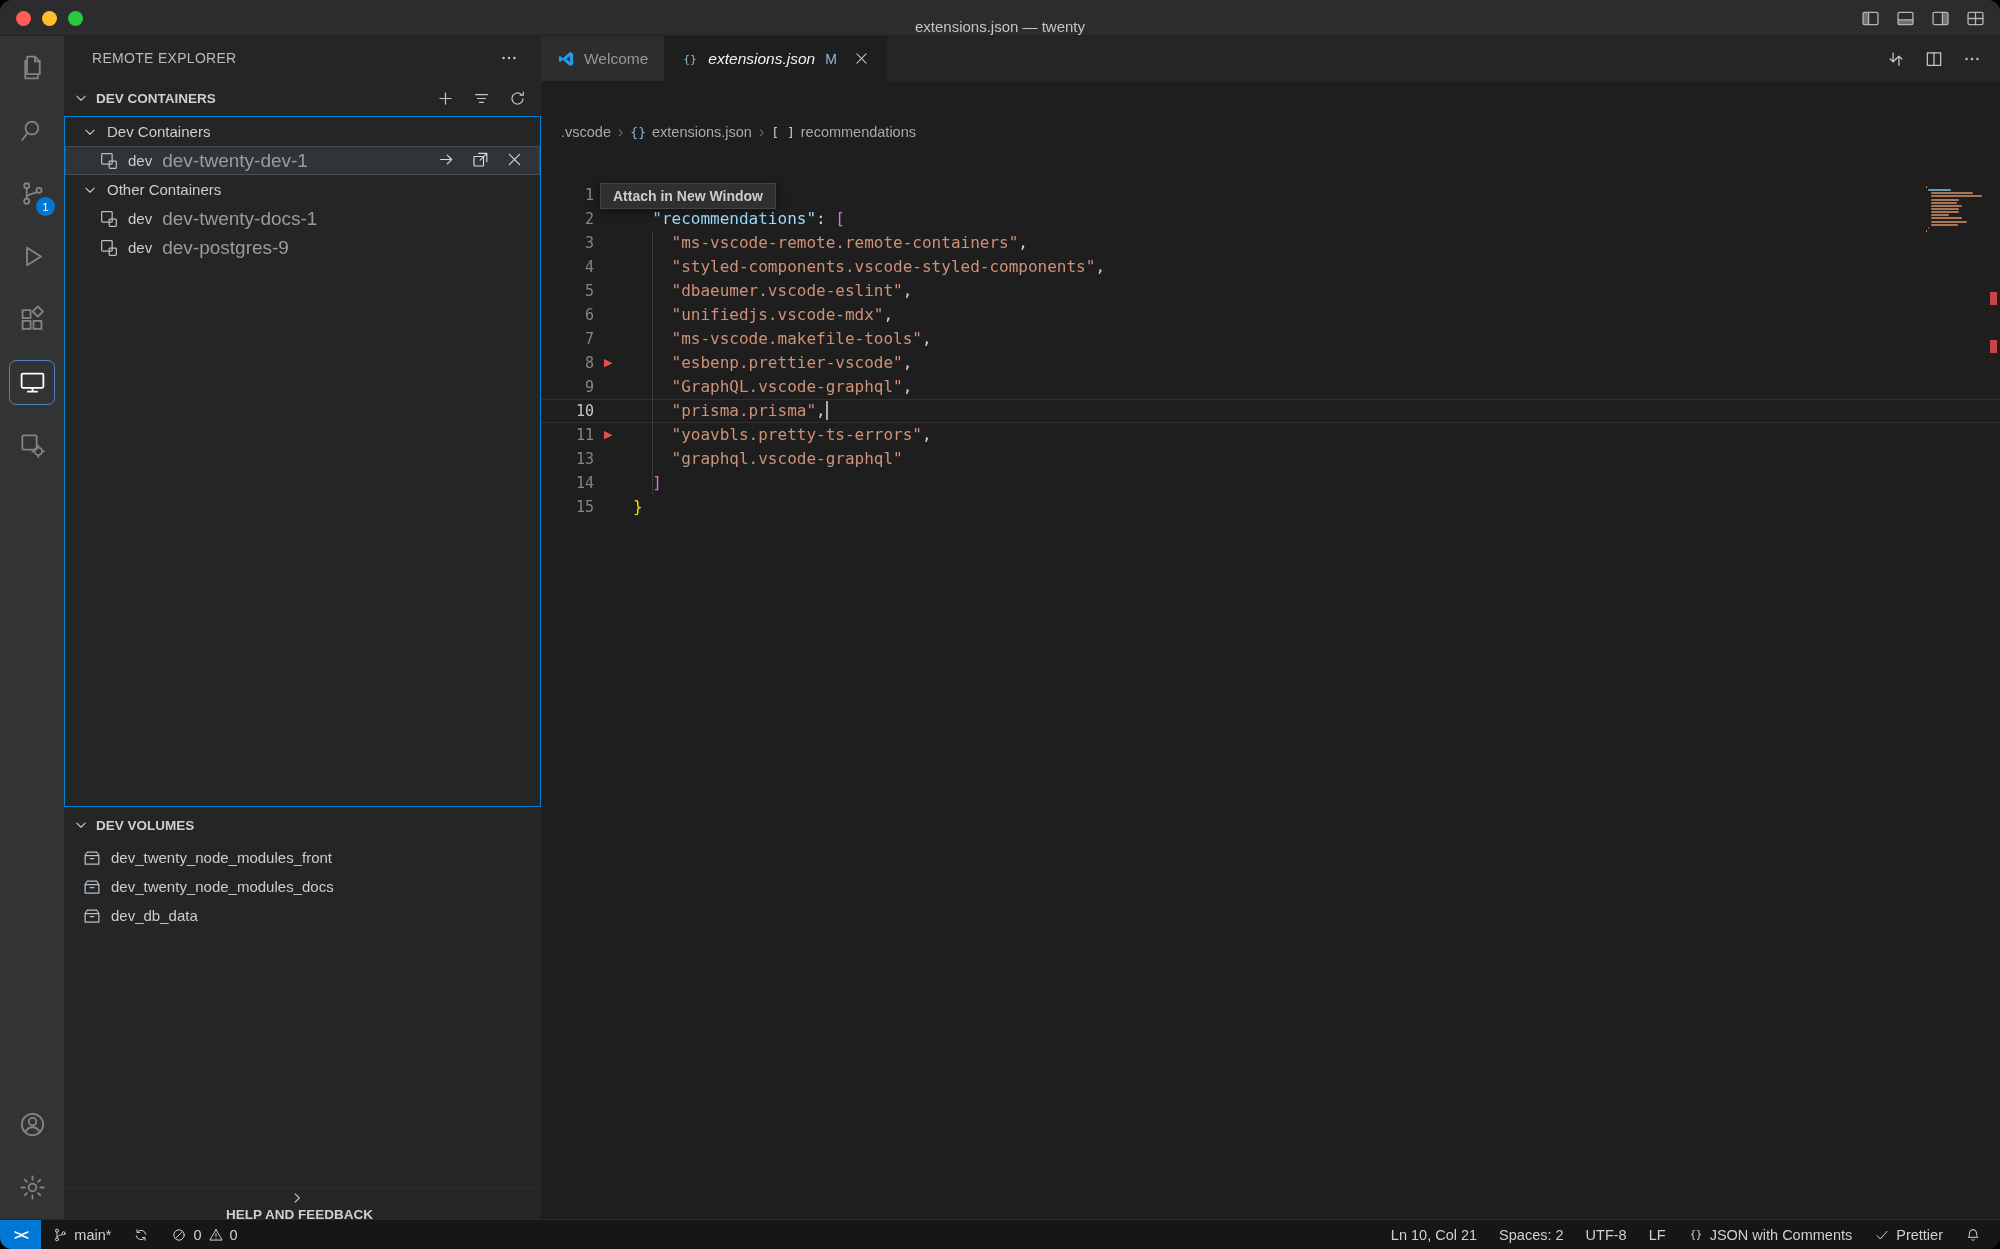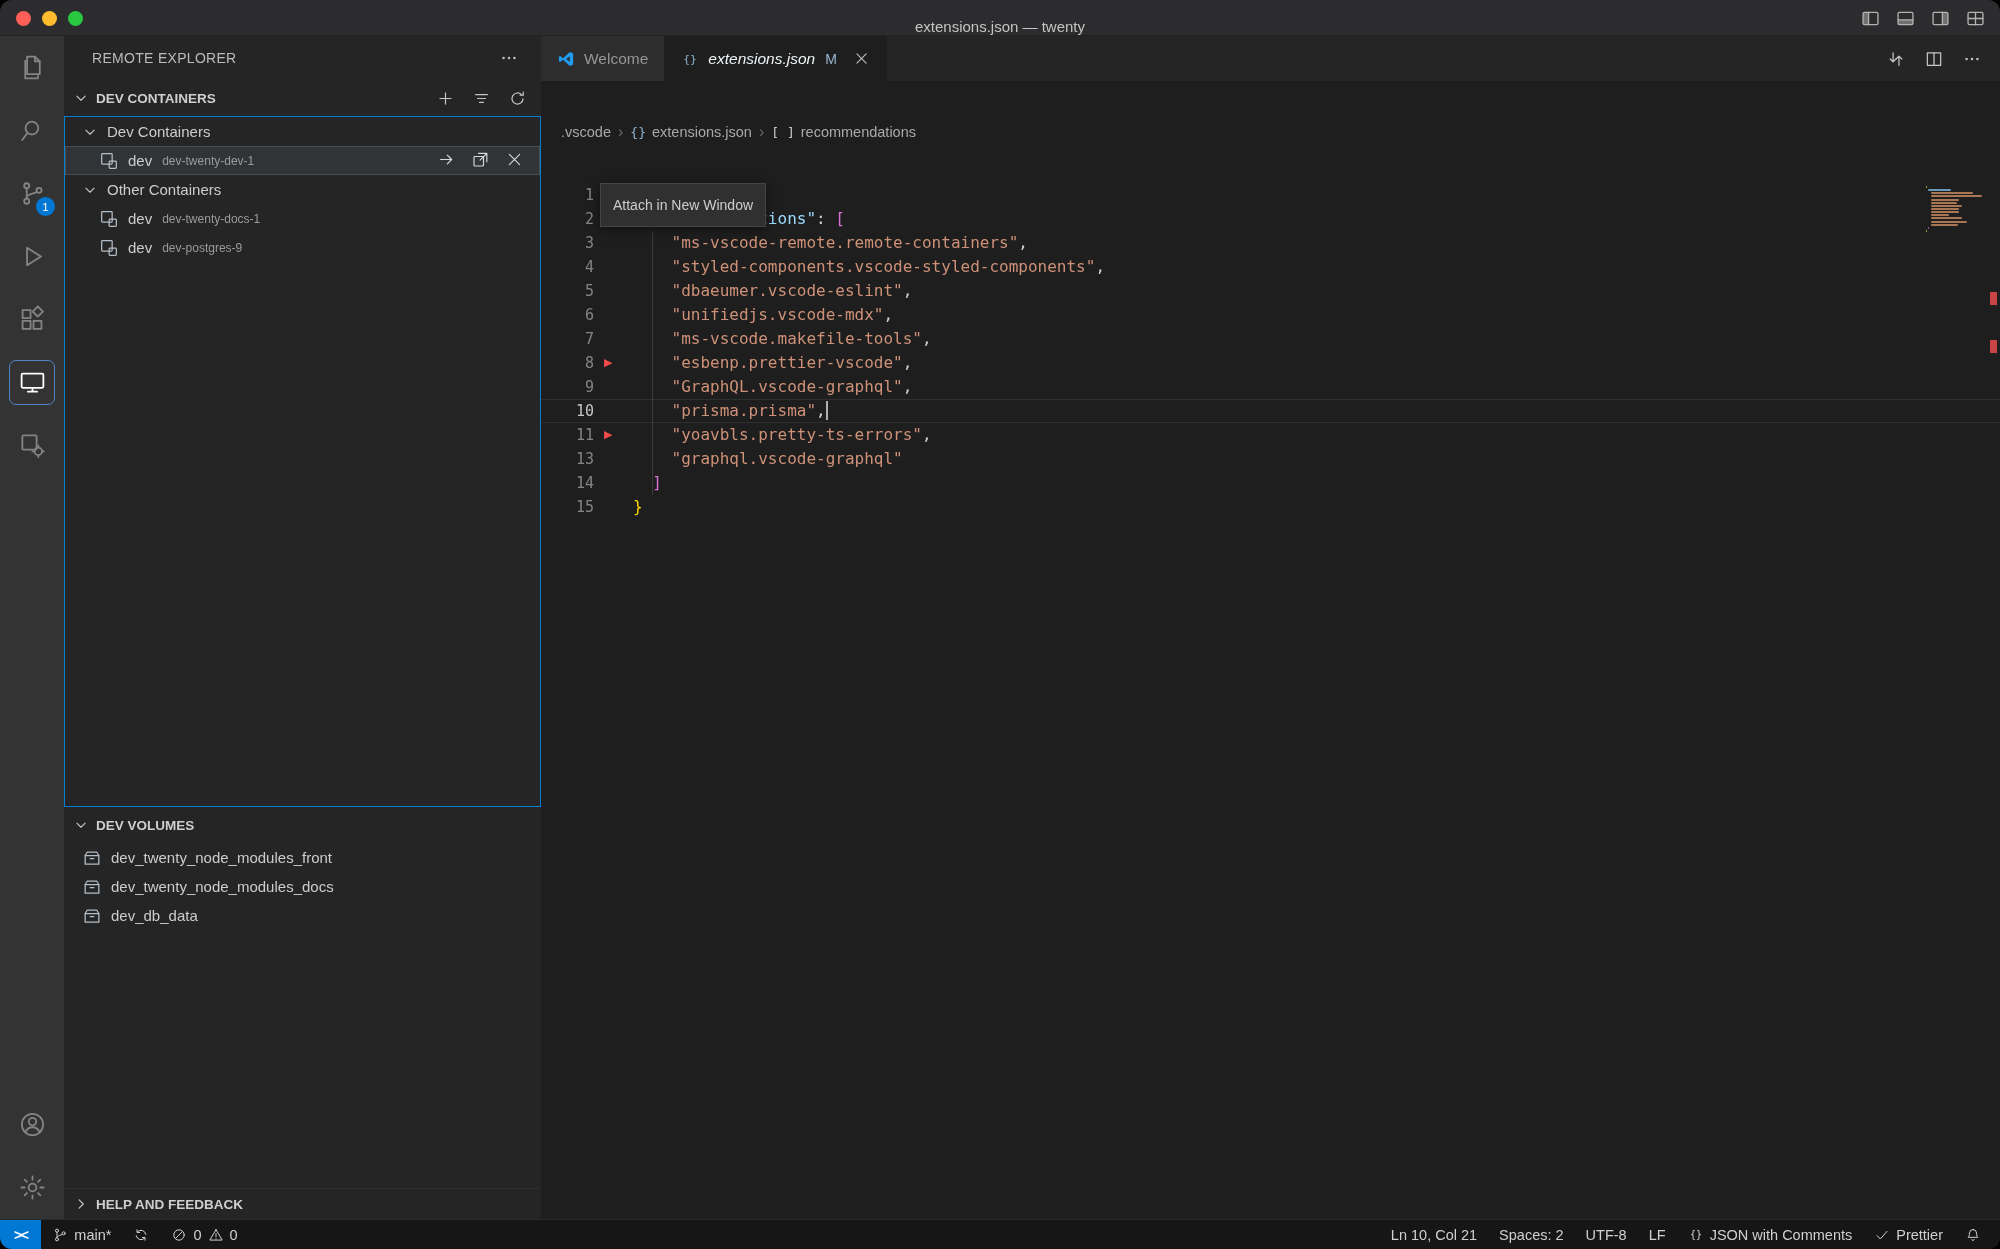--- a/index.html
+++ b/index.html
@@ -45,27 +45,27 @@
   .sec-header .chev { width:18px; height:18px; margin-right:6px; color:#c5c5c5; }
   .sec-actions { margin-left:auto; display:flex; gap:17px; color:#c5c5c5; }
   .sec-actions .icon { width:19px; height:19px; }
   .dc-body { height:691px; border:1px solid var(--accent,#007fd4); position:relative; overflow:hidden; }
 
   .tree-row { height:29px; display:flex; align-items:center; font-size:15px; color:#cccccc; position:relative; cursor:pointer; }
   .tree-row.group { padding-left:16px; }
   .tree-row .chev { width:18px; height:18px; margin-right:8px; color:#c5c5c5; }
   .tree-row.item { padding-left:34px; }
   .tree-row .cicon { width:20px; height:20px; margin-right:9px; color:#b4bec6; }
-  .tree-row .desc { margin-left:10px; font-size:12px; color:#9b9b9b; }
+  .tree-row .desc { margin-left:10px; font-size:19px; color:#9b9b9b; }
   .tree-row.hovered { background:#313437; box-shadow:inset 0 0 0 1px rgba(255,255,255,.13); }
   .row-actions { position:absolute; right:16px; top:0; height:29px; display:flex; align-items:center; gap:15px; }
   .row-actions .icon { width:19px; height:19px; color:#d6d6d6; }
 
   .vol-row { padding-left:18px; }
-  .help-header { position:absolute; bottom:0; left:0; right:0; height:31px; border-top:1px solid #2f2f30; background:#252526; }
+  .help-header { position:absolute; bottom:0; left:0; right:0; height:31px; border-top:1px solid #2f2f30; background:#252526;flex-direction:column; }
 
   
   .editor { flex:1; min-width:0; display:flex; flex-direction:column; background:#1e1e1e;gap:33px; }
   .tabbar { height:45px; background:#252526; display:flex; align-items:stretch; }
   .tab { display:flex; align-items:center; gap:9px; padding:0 16px; font-size:15.5px; background:#2d2d2d; color:#969696; border-right:1px solid #1e1e1e; cursor:pointer; }
   .tab .tab-icon { width:18px; height:18px; }
   .tab .ci-braces { color:#8cb4d0; }
   .tab.active { background:#1e1e1e; color:#eef2f5; }
   .tab.active .label { font-style:italic; }
   .tab .mod { font-size:14px; color:#9ab8d2; margin-left:1px; }
@@ -101,21 +101,21 @@
   
   .statusbar { height:30px; background:#161616; border-top:1px solid #2a2a2a; display:flex; align-items:stretch; font-size:14.5px; color:#d0d0d0; }
   .sb-left, .sb-right { display:flex; align-items:stretch; }
   .sb-right { margin-left:auto; padding-right:8px; }
   .sb-item { display:flex; align-items:center; gap:6px; padding:12px 11px; cursor:pointer; }
   .sb-item .icon { width:16px; height:16px; }
   .sb-remote { background:var(--remote-bg,#0078d4); color:#fff; padding:0 14px; font-weight:bold; font-size:14px; letter-spacing:-1.5px; }
 
   
   .tooltip { position:absolute; left:600px; top:183px; z-index:50; background:#303031; border:1px solid #454545;
-    color:#cdcdcd; font-size:14px; padding:13px 12px; box-shadow:0 2px 10px rgba(0,0,0,.5); }
+    color:#cdcdcd; font-size:14px; padding:4px 12px; box-shadow:0 2px 10px rgba(0,0,0,.5);font-weight:bold; }
 </style>
 </head>
 <body>
 
 <div class="window">
 
   <header class="titlebar">
     <div class="traffic-lights">
       <span class="tl tl-close"></span>
       <span class="tl tl-min"></span>

